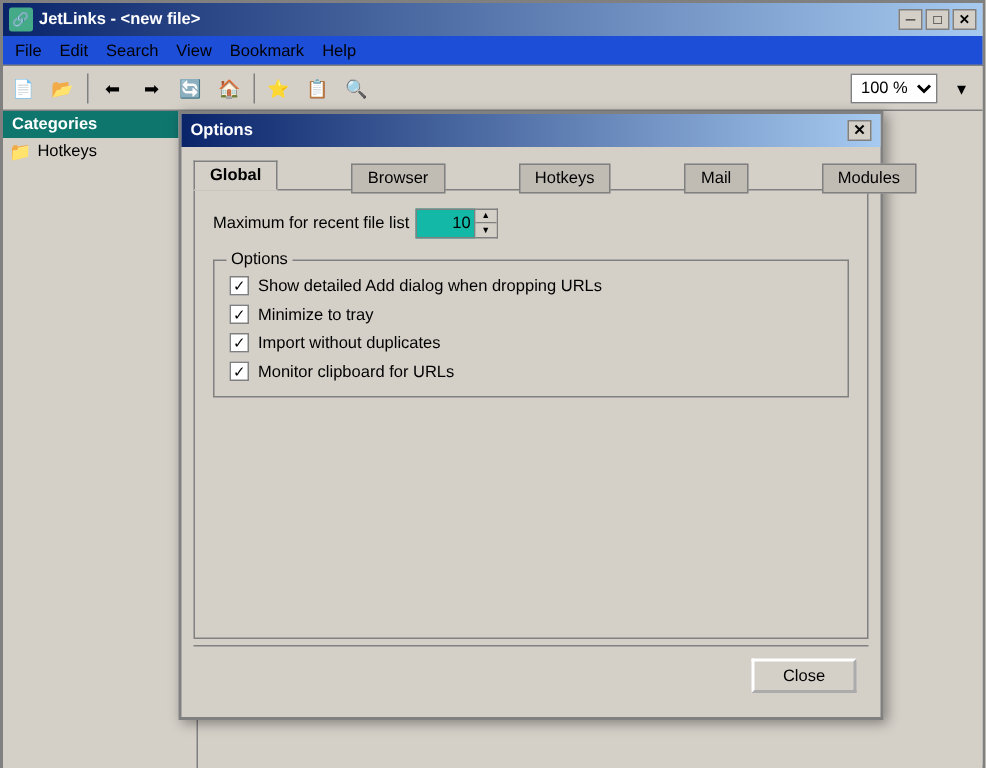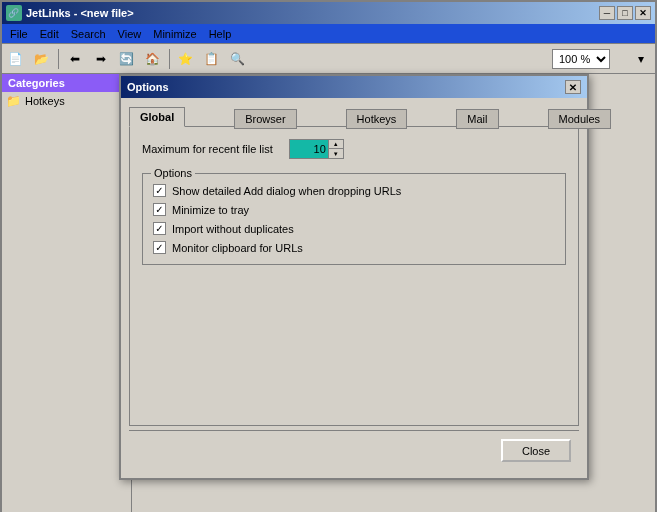--- a/index.html
+++ b/index.html
@@ -106,21 +106,21 @@
     .toolbar-separator {
       width: 1px;
       height: 20px;
       background: #808080;
       margin: 0 2px;
     }
     .toolbar-right {
       margin-left: auto;
       display: flex;
       align-items: center;
-      gap: 19px;
+      gap: 4px;
     }
     .zoom-select {
       height: 20px;
       border: 1px solid #808080;
       background: white;
       font-size: 11px;
       padding: 0 2px;
     }
 
     
@@ -129,21 +129,21 @@
       height: calc(512px - 72px);
     }
 
     
     .sidebar {
       width: 130px;
       background: #d4d0c8;
       border-right: 1px solid #808080;
     }
     .sidebar-header {
-      background: #8b5cf6;
+      background: #0f766e;
       color: white;
       font-weight: bold;
       padding: 3px 6px;
       font-size: 11px;
     }
     .sidebar-item {
       display: flex;
       align-items: center;
       padding: 2px 4px;
       font-size: 11px;
@@ -235,21 +235,21 @@
       border: 1px solid #808080;
       background: #d4d0c8;
       padding: 12px;
       min-height: 300px;
     }
 
     
     .recent-file-row {
       display: flex;
       align-items: center;
-      gap: 16px;
+      gap: 4px;
       margin-bottom: 14px;
     }
     .recent-file-label {
       font-size: 11px;
     }
     .spinbox {
       display: flex;
       align-items: center;
     }
     .spinbox-input {
@@ -355,21 +355,21 @@
       <div class="title-btn">□</div>
       <div class="title-btn">✕</div>
     </div>
   </div>
 
   <div class="menu-bar">
     <span class="menu-item">File</span>
     <span class="menu-item">Edit</span>
     <span class="menu-item">Search</span>
     <span class="menu-item">View</span>
-    <span class="menu-item">Minimize</span>
+    <span class="menu-item">Bookmark</span>
     <span class="menu-item">Help</span>
   </div>
 
   <div class="toolbar">
     <div class="toolbar-btn">📄</div>
     <div class="toolbar-btn">📂</div>
     <div class="toolbar-separator"></div>
     <div class="toolbar-btn">⬅</div>
     <div class="toolbar-btn">➡</div>
     <div class="toolbar-btn">🔄</div>

